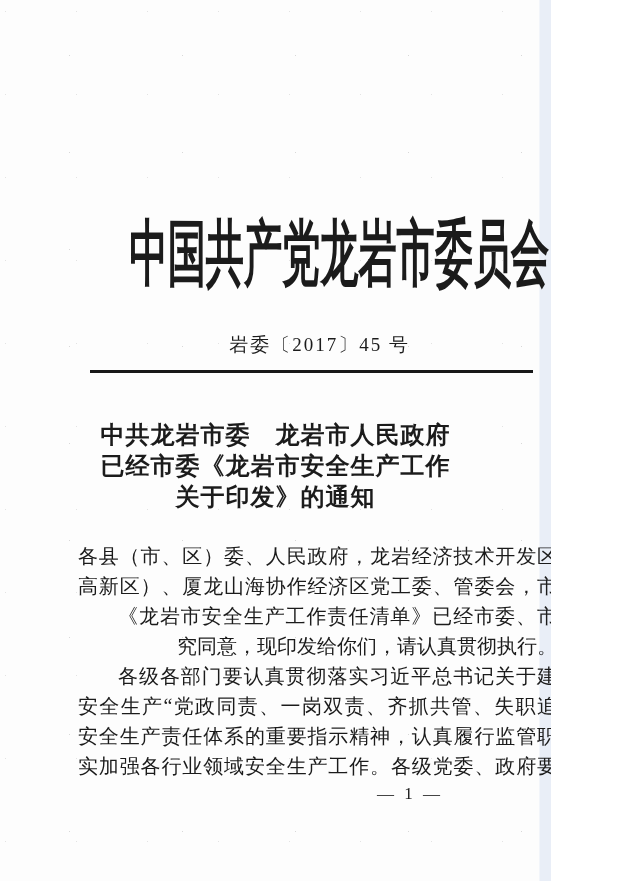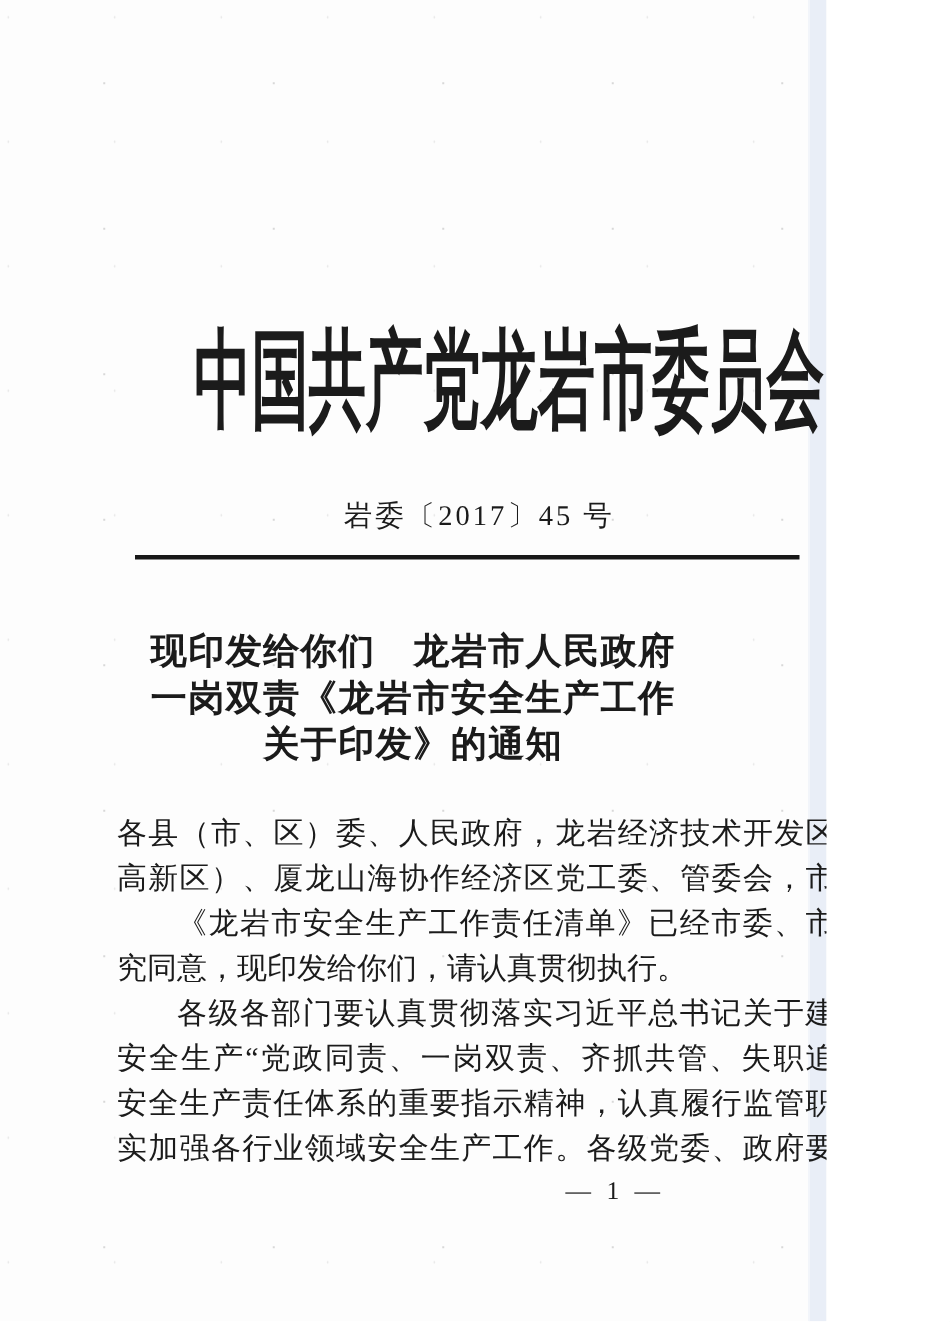--- a/index.html
+++ b/index.html
@@ -50,20 +50,21 @@
     font-size:24px;line-height:31px;
     letter-spacing:1px;
   }
   .body-text{
     position:absolute;top:541px;left:78px;width:479px;
     font-size:20px;
   }
   .body-text .line{
     height:30px;line-height:30px;
     overflow:hidden;
+    text-align:right;
   }
   .body-text .line.fill{
     text-align:justify;
     text-align-last:justify;
     text-justify:inter-character;
   }
   .body-text .line.indent{
     text-indent:2em;
   }
   .page-number{
@@ -80,22 +81,22 @@
 
   <div class="edge-strip"></div>
 
   <div class="masthead">中国共产党龙岩市委员会</div>
 
   <div class="doc-number">岩委〔2017〕45 号</div>
 
   <div class="rule"></div>
 
   <div class="notice-title">
-    <div>现印发给你们　龙岩市人民政府</div>
-    <div>一岗双责《龙岩市安全生产工作</div>
+    <div>中共龙岩市委　龙岩市人民政府</div>
+    <div>已经市委《龙岩市安全生产工作</div>
     <div>关于印发》的通知</div>
   </div>
 
   <div class="body-text">
       <div class="line fill">各县（市、区）委、人民政府，龙岩经济技术开发区（龙岩</div>
       <div class="line fill">高新区）、厦龙山海协作经济区党工委、管委会，市直各单位：</div>
       <div class="line indent fill">《龙岩市安全生产工作责任清单》已经市委、市政府研</div>
       <div class="line">究同意，现印发给你们，请认真贯彻执行。</div>
       <div class="line indent fill">各级各部门要认真贯彻落实习近平总书记关于建立健全</div>
       <div class="line fill">安全生产“党政同责、一岗双责、齐抓共管、失职追责”的</div>

